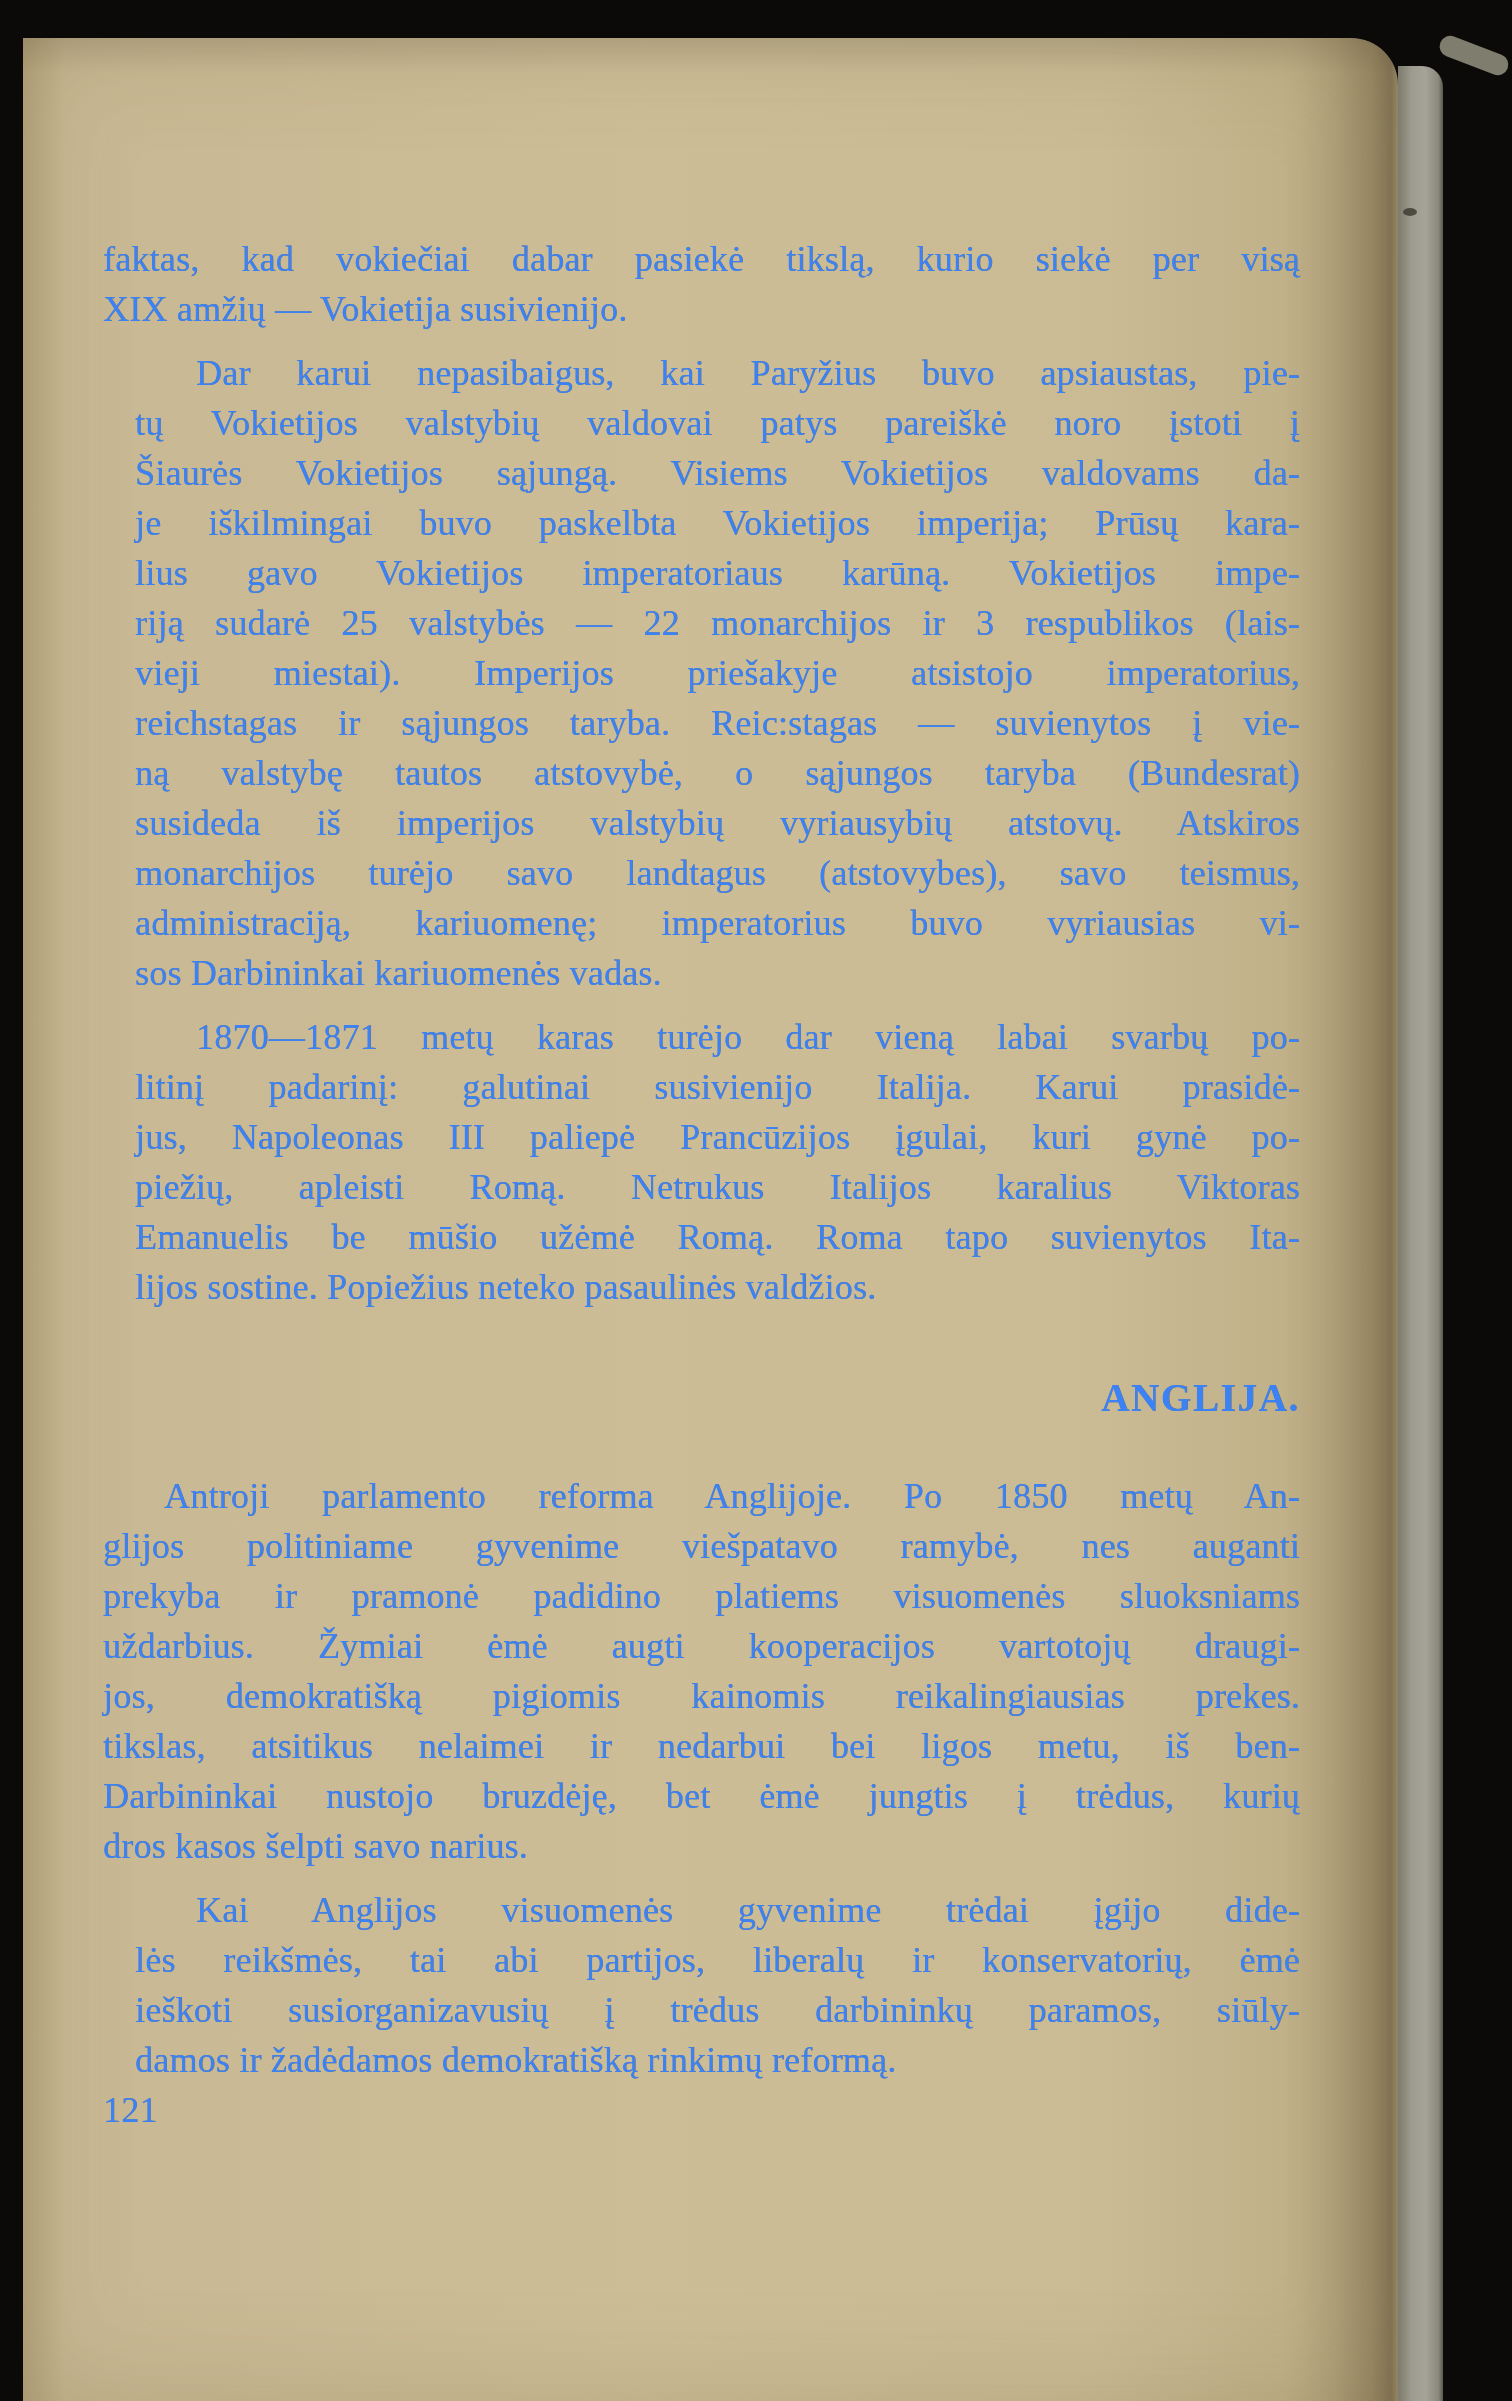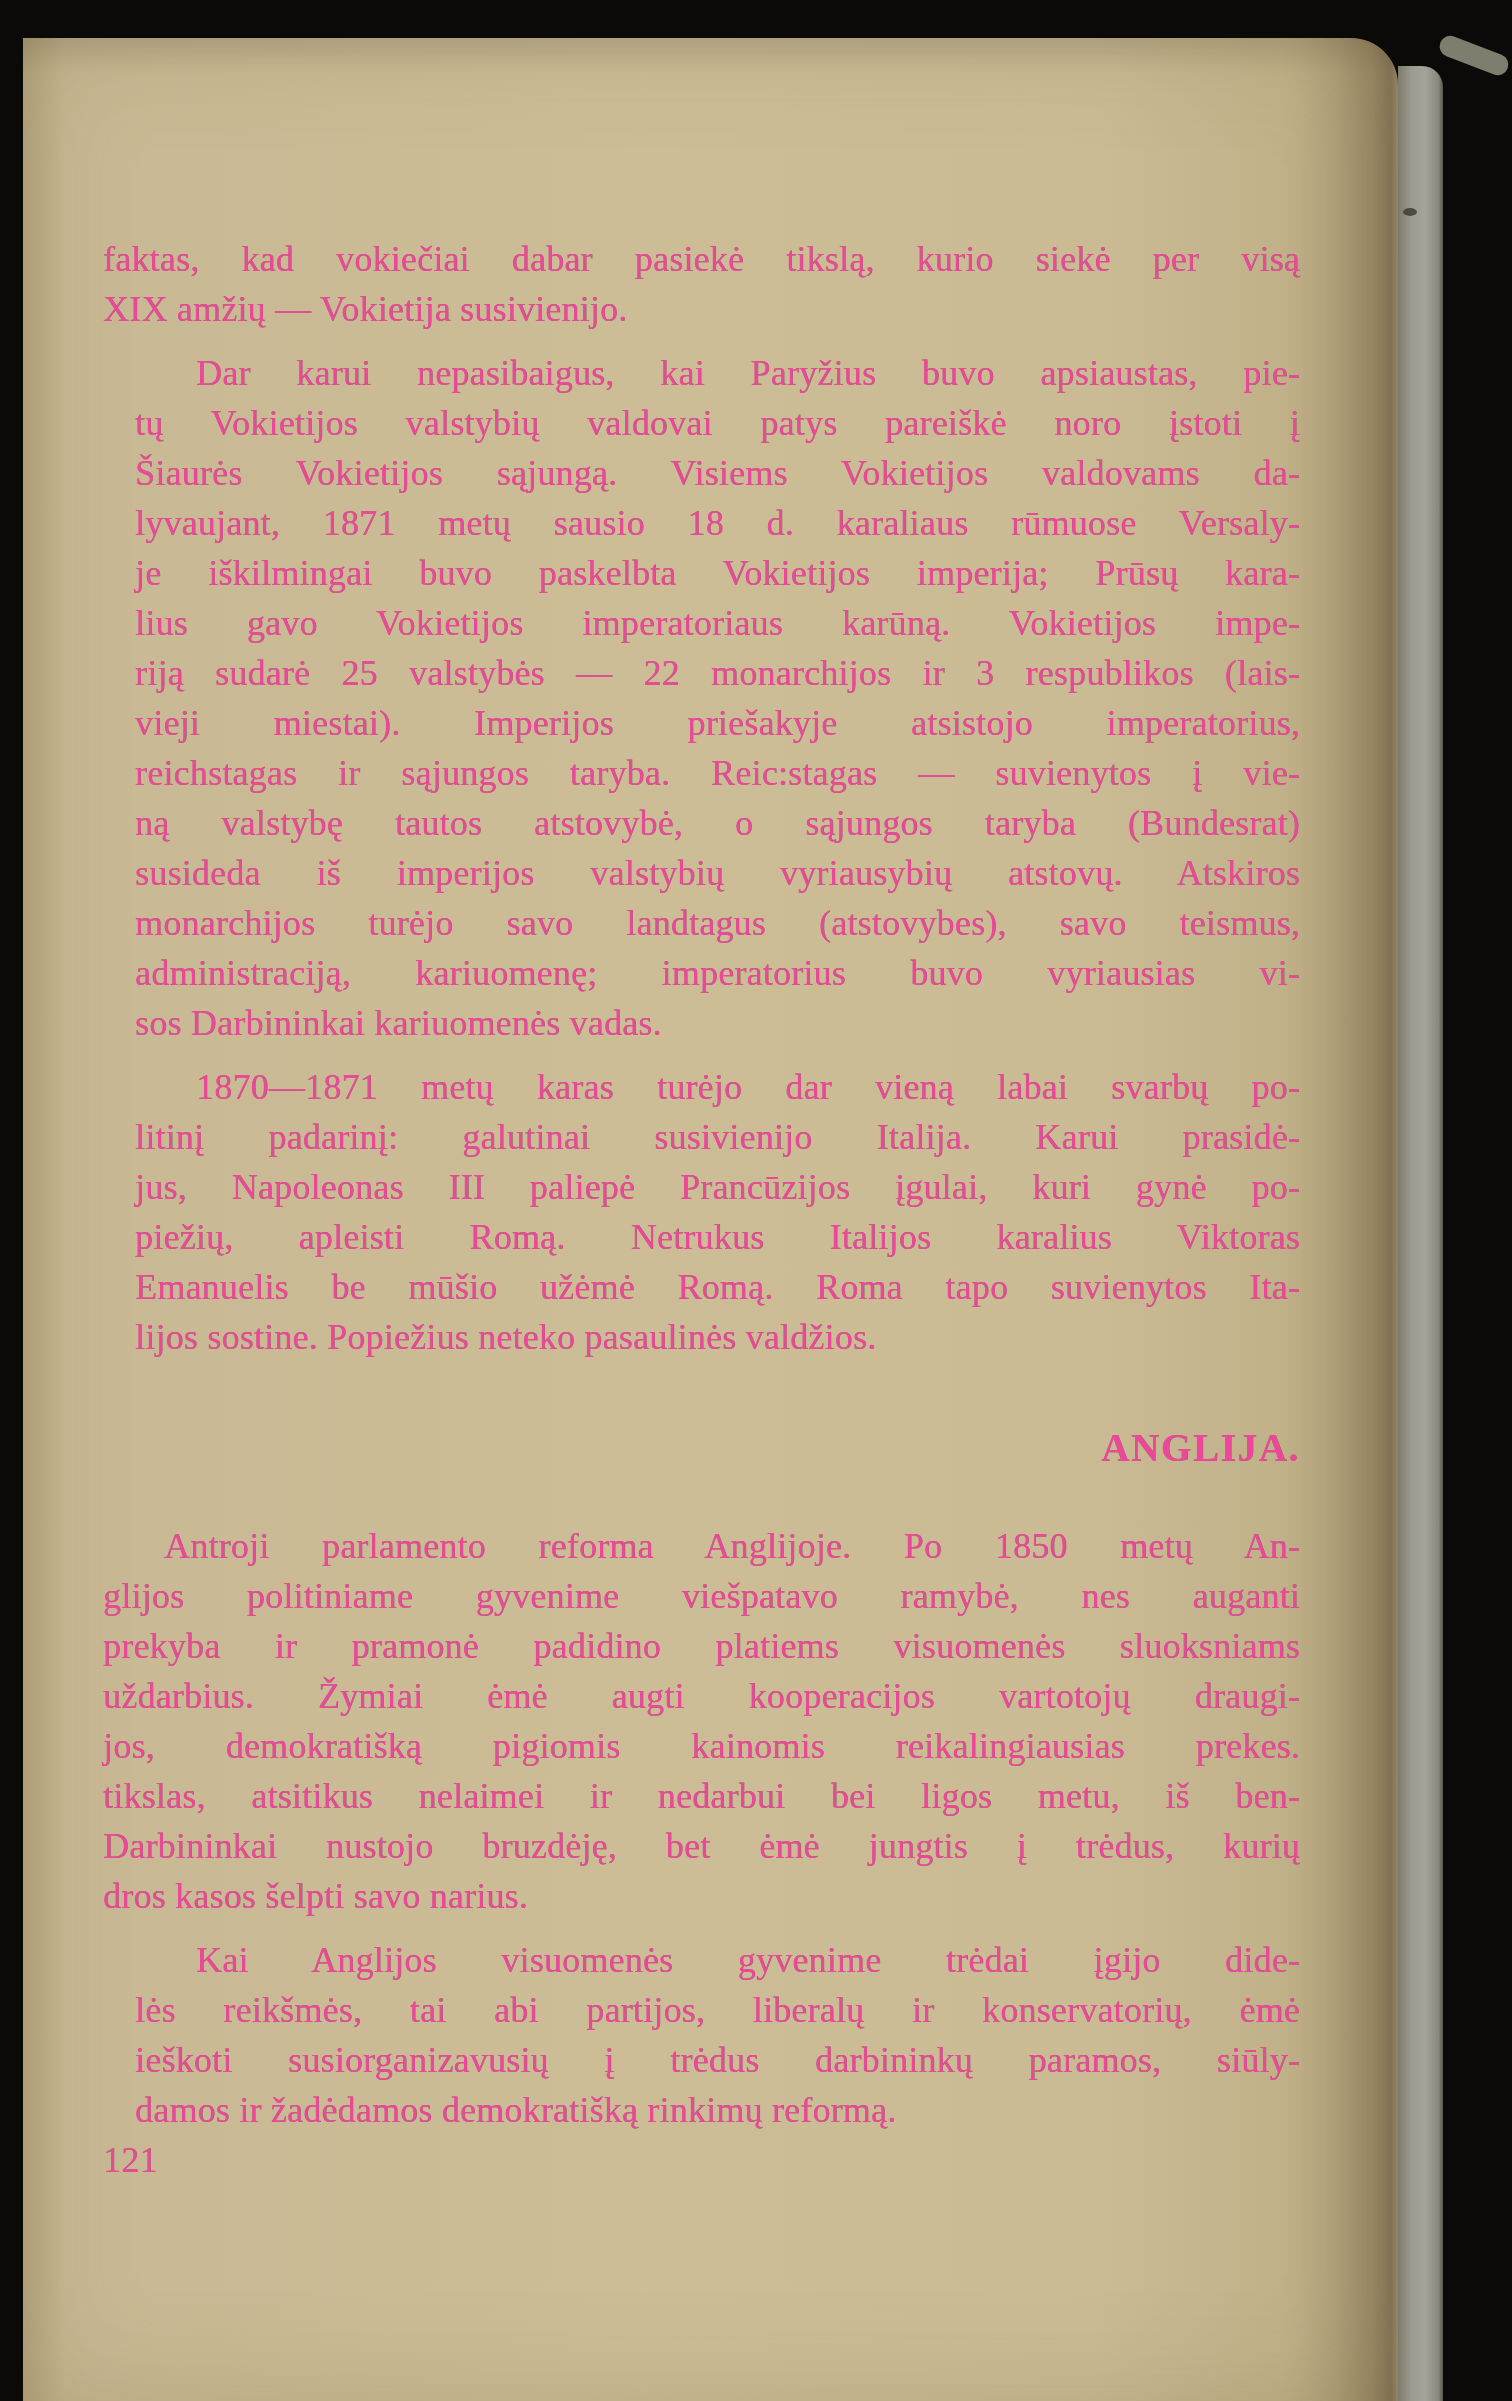--- a/index.html
+++ b/index.html
@@ -58,21 +58,21 @@
     width:14px;height:7.9px;
     background:#3a372c;
     border-radius:50%;
     opacity:.8;
   }
   
   .text-col{
     position:absolute;
     left:103px;top:234px;
     width:1197px;
-    color:#ec4899;
+    color:#3b82f6;
     font-size:36px;
     line-height:50px;
     letter-spacing:0.2px;
     text-shadow:0.3px 0.3px 0.6px rgba(52,46,34,.5);
   }
   .para{margin:0 0 0 0;}
   .para + .para{margin-top:14px;margin-left:32px;}
   .line{
     text-align:justify;
     text-align-last:justify;
@@ -109,21 +109,20 @@
 <div class="text-col">
 
 <div class="para">
       <div class="line first">faktas, kad vokiečiai dabar pasiekė tikslą, kurio siekė per visą</div>
       <div class="line last">XIX amžių — Vokietija susivienijo.</div>
     </div>
     <div class="para indent">
       <div class="line first">Dar karui nepasibaigus, kai Paryžius buvo apsiaustas, pie-</div>
       <div class="line">tų Vokietijos valstybių valdovai patys pareiškė noro įstoti į</div>
       <div class="line">Šiaurės Vokietijos sąjungą.  Visiems Vokietijos valdovams da-</div>
-      <div class="line">lyvaujant, 1871 metų sausio 18 d. karaliaus rūmuose Versaly-</div>
       <div class="line">je iškilmingai buvo paskelbta Vokietijos imperija; Prūsų kara-</div>
       <div class="line">lius gavo Vokietijos imperatoriaus karūną.  Vokietijos impe-</div>
       <div class="line">riją sudarė 25 valstybės — 22 monarchijos ir 3 respublikos (lais-</div>
       <div class="line">vieji miestai).  Imperijos priešakyje atsistojo imperatorius,</div>
       <div class="line">reichstagas ir sąjungos taryba. Reic:stagas — suvienytos į vie-</div>
       <div class="line">ną valstybę tautos atstovybė, o sąjungos taryba (Bundesrat)</div>
       <div class="line">susideda iš imperijos valstybių vyriausybių atstovų.  Atskiros</div>
       <div class="line">monarchijos turėjo savo landtagus (atstovybes), savo teismus,</div>
       <div class="line">administraciją, kariuomenę; imperatorius buvo vyriausias vi-</div>
       <div class="line last">sos Darbininkai kariuomenės vadas.</div>

